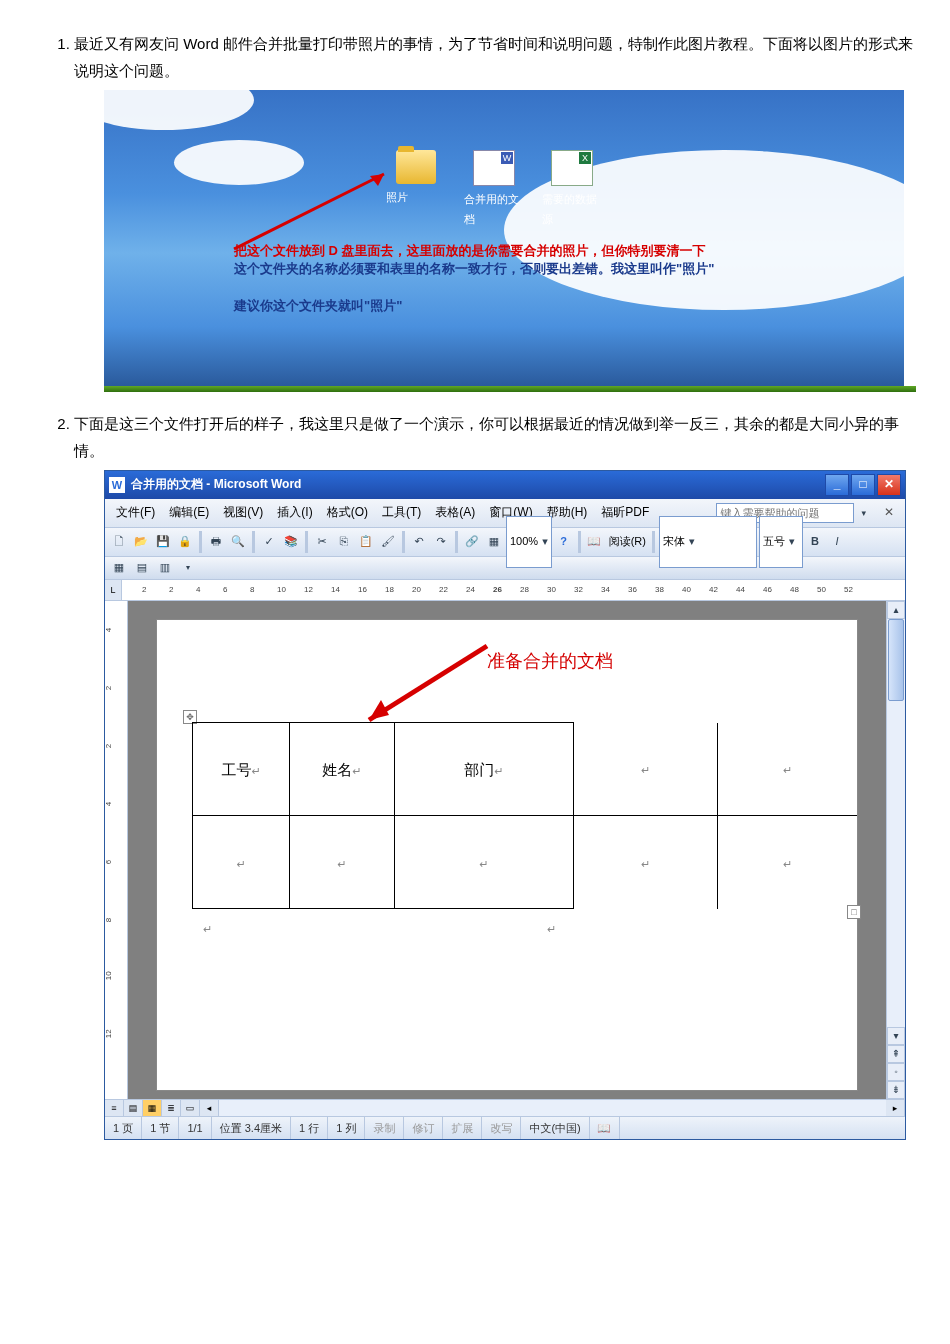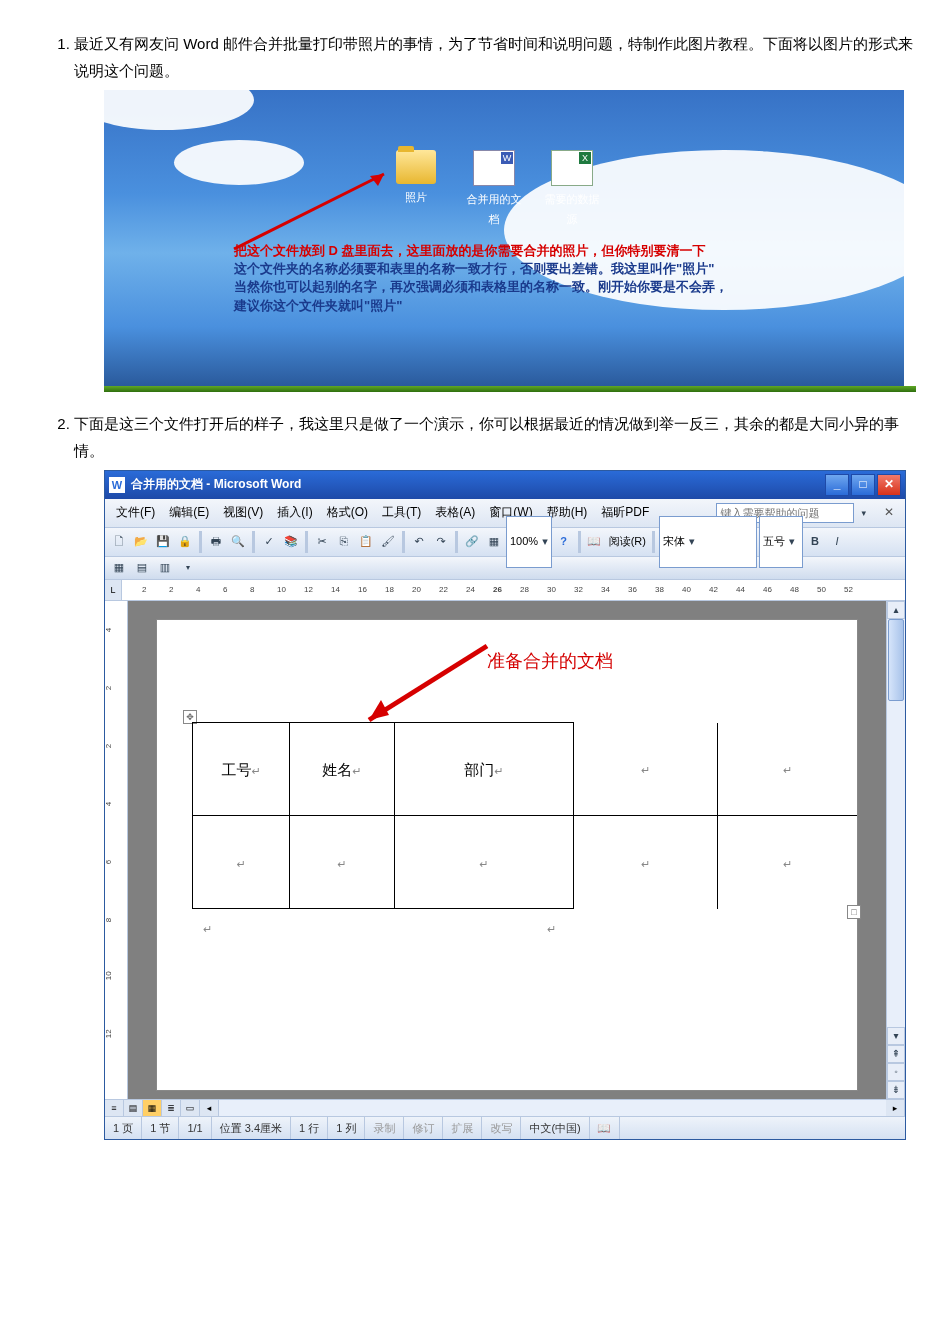--- a/index.html
+++ b/index.html
@@ -5,21 +5,21 @@
   body{font-family:"SimSun","Microsoft YaHei",sans-serif;background:#fff;margin:0;padding:30px 34px;font-size:15px;color:#000;line-height:1.8}
   ol{margin:0;padding-left:40px}
   li{margin-bottom:10px}
   .fig{margin:6px 0 18px 30px}
   
   .desktop{width:800px;height:296px;background:linear-gradient(#3772c6 0%,#4a90de 35%,#6fb1ea 55%,#4a90de 80%,#2a5a9c 100%);position:relative;overflow:hidden}
   .cloud{position:absolute;background:rgba(255,255,255,.92);border-radius:50%}
   .c1{width:440px;height:160px;right:-40px;top:60px}
   .c2{width:180px;height:60px;left:-30px;top:-20px}
   .c3{width:130px;height:45px;left:70px;top:50px}
-  .dk-icon{position:absolute;top:60px;text-align:center;color:#fff;font-size:11px;width:60px}
+  .dk-icon{position:absolute;top:60px;color:#fff;font-size:11px;width:60px}
   .dk-icon .glyph{width:40px;height:34px;margin:0 auto 4px;display:block}
   .folder{background:linear-gradient(#ffe79a,#e8b730);border-radius:3px;position:relative}
   .folder:before{content:"";position:absolute;top:-4px;left:2px;width:16px;height:6px;background:#e8b730;border-radius:2px 2px 0 0}
   .docfile{background:#fff;border:1px solid #88a;position:relative}
   .docfile:after{content:"W";position:absolute;top:1px;right:1px;background:#3b5bb5;color:#fff;font-size:9px;width:12px;height:12px;line-height:12px;text-align:center}
   .xlsfile{background:#fff;border:1px solid #8a8;position:relative}
   .xlsfile:after{content:"X";position:absolute;top:1px;right:1px;background:#1f7a3f;color:#fff;font-size:9px;width:12px;height:12px;line-height:12px;text-align:center}
   .redtext{position:absolute;color:#d60000;font-size:13px;font-weight:700;line-height:1.4}
   .arrow1{position:absolute;left:120px;top:74px}
   .arrow1 svg{width:180px;height:90px}
@@ -83,21 +83,21 @@
         <div class="arrow1"><svg viewBox="0 0 180 90">
               <line x1="10" y1="85" x2="160" y2="10" stroke="#d60000" stroke-width="3"></line>
               <polygon points="160,10 146,12 154,22" fill="#d60000"></polygon>
             </svg></div>
         <div class="dk-icon" style="left:282px"><span class="glyph folder"></span><span>照片</span></div>
         <div class="dk-icon" style="left:360px"><span class="glyph docfile"></span><span>合并用的文档</span></div>
         <div class="dk-icon" style="left:438px"><span class="glyph xlsfile"></span><span>需要的数据源</span></div>
         <div class="redtext" style="top:152px;left:130px;right:60px">
           <div>把这个文件放到 D 盘里面去，这里面放的是你需要合并的照片，但你特别要清一下</div>
           <span style="color:#1a3a8c"><span>这个文件夹的名称必须要和表里的名称一致才行，否则要出差错。我这里叫作"照片"</span></span><br>
-          <span style="color:#1a3a8c"><span>当然你也可以起别的名字，再次强调必须和表格里的名称一致。刚开始你要是不会弄，</span></span><br>
+          <br>
           <span style="color:#1a3a8c"><span>建议你这个文件夹就叫"照片"</span></span>
         </div>
       </div>
       <div class="grass"></div>
     </div>
   </li>
 
   <li><span>下面是这三个文件打开后的样子，我这里只是做了一个演示，你可以根据最近的情况做到举一反三，其余的都是大同小异的事情。</span>
     <div class="fig">
       <div class="winword">

